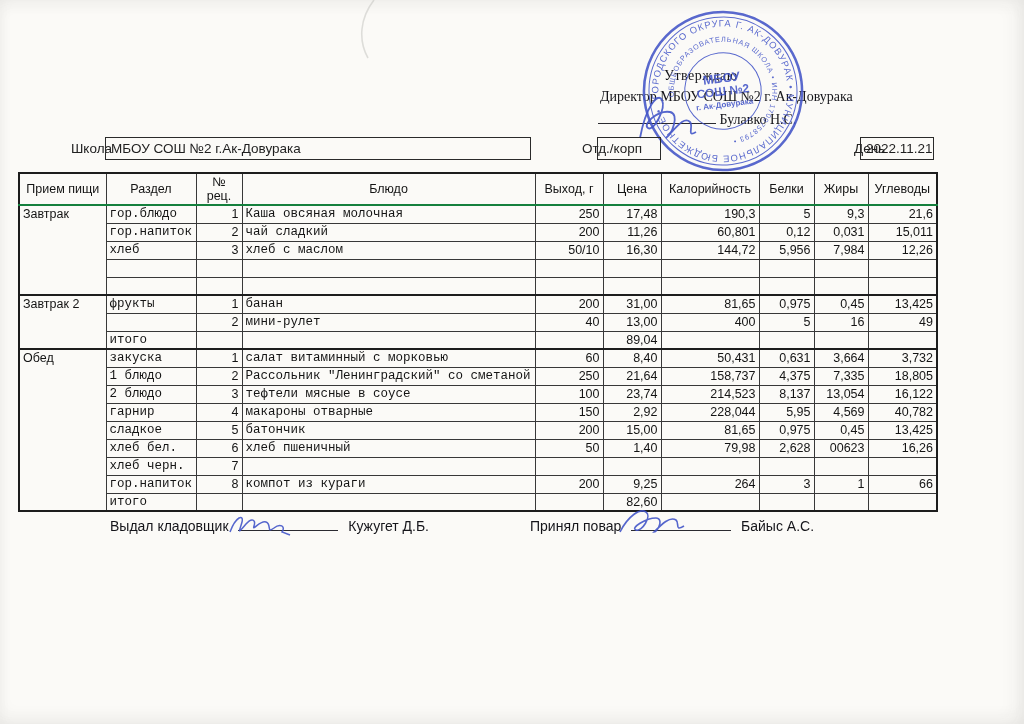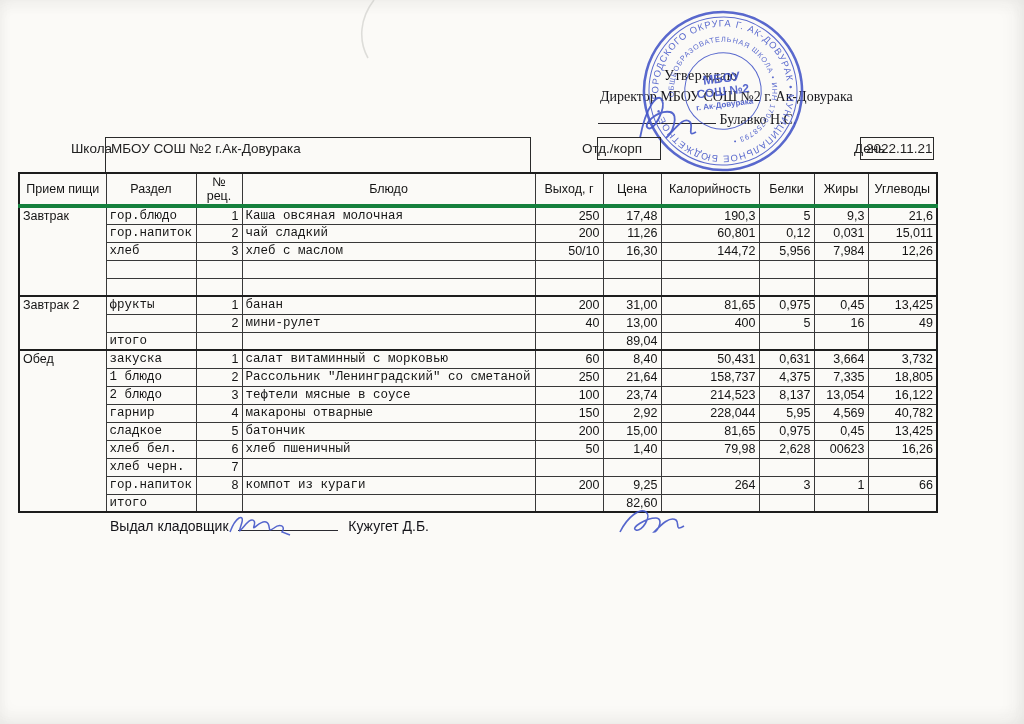--- a/index.html
+++ b/index.html
@@ -38,21 +38,21 @@
   .field-box { position: absolute; border: 1.5px solid #2a2a2a; background: transparent; font-size: 13.5px; line-height: 19px; padding: 1px 5px; }
 
   
   .table-wrap { position: absolute; left: 18px; top: 172px; }
   table.menu {
     border-collapse: collapse; table-layout: fixed; width: 918px;
     font-size: 12.5px; color: #141414;
   }
   table.menu, table.menu td, table.menu th { border: 1px solid #383838; }
   table.menu { border: 2px solid #1d1d1d; }
-  thead.menu-head { border-bottom: 4px solid #15803d; }
+  thead.menu-head { border-bottom: 2px solid #15803d; }
   tbody { border-top: 2px solid #1d1d1d; padding-left: 48px; }
   th { font-weight: normal; text-align: center; height: 22px; padding: 1px 2px; }
   td { height: 18px; padding: 0 3px; white-space: nowrap; overflow: hidden; }
   td.meal { vertical-align: top; text-align: left; padding-top: 1px; }
   td.c0, td.c2 { text-align: left; font-family: Liberation Mono, monospace; }
   td.c1, td.c3, td.c4, td.c5, td.c6, td.c7, td.c8 { text-align: right; }
 
   
   .footer-sig { position: absolute; font-family: Liberation Sans, sans-serif; font-size: 14px; color: #15151a; white-space: nowrap; }
   .foot-rule { display: inline-block; width: 100px; border-bottom: 1px solid #2a2a30; height: 11px; margin: 0 6px; }
@@ -92,21 +92,21 @@
     <text x="100" y="90" font-size="15" font-weight="bold" fill="var(--ink)" text-anchor="middle">МБОУ</text>
     <text x="100" y="105" font-size="14" font-weight="bold" fill="var(--ink)" text-anchor="middle">СОШ №2</text>
     <text x="100" y="119" font-size="9.5" font-weight="bold" fill="var(--ink)" text-anchor="middle">г. Ак-Довурака</text>
   </svg>
 
   <svg class="sig" style="left:628px;top:88px" width="95" height="58" viewBox="0 0 95 58">
     <path d="M12,50 C18,18 30,4 34,12 C38,20 26,44 20,40 C14,36 30,22 42,24 C52,26 44,46 38,50 C48,40 56,28 62,34 C66,38 58,50 68,44" fill="none" stroke="var(--ink)" stroke-width="1.8" opacity=".9"></path>
   </svg>
 
   <span class="field-label" style="left:25px;top:141px">Школа</span>
-  <div class="field-box" style="left:105px;top:137px;width:426px;height:37px">МБОУ СОШ №2 г.Ак-Довурака</div>
+  <div class="field-box" style="left:105px;top:137px;width:426px;height:23px">МБОУ СОШ №2 г.Ак-Довурака</div>
   <span class="field-label" style="left:536px;top:141px">Отд./корп</span>
   <div class="field-box" style="left:597px;top:137px;width:64px;height:23px"></div>
   <span class="field-label" style="left:808px;top:141px">День</span>
   <div class="field-box" style="left:860px;top:137px;width:74px;height:23px;text-align:left">2022.11.21</div>
 
   <div class="table-wrap">
     <table class="menu">
       <colgroup>
         <col style="width:87px">
           <col style="width:90px">
@@ -333,17 +333,22 @@
   </div>
 
   <div class="footer-sig" style="left:110px;top:518px">
     <span>Выдал кладовщик</span>
     <span class="foot-rule"></span>
     <span>Кужугет Д.Б.</span>
   </div>
   <svg class="sig" style="left:222px;top:508px" width="95" height="34" viewBox="0 0 95 34">
     <path d="M8,24 C14,8 22,6 20,14 C18,22 14,28 24,16 C30,9 34,12 32,18 C30,24 38,12 44,14 C50,16 44,26 52,20 C58,15 64,18 60,24 L68,27" fill="none" stroke="var(--ink)" stroke-width="1.5" opacity=".9"></path>
   </svg>
+  <div class="footer-sig" style="left:530px;top:518px">
+    <span>Принял повар</span>
+    <span class="foot-rule"></span>
+    <span>Байыс А.С.</span>
+  </div>
   <svg class="sig" style="left:612px;top:504px" width="95" height="36" viewBox="0 0 95 36">
     <path d="M8,28 C16,12 28,4 34,8 C40,12 30,28 24,26 C18,24 34,14 44,14 C52,14 46,28 42,28 C50,20 58,12 64,16 C68,19 62,28 72,22" fill="none" stroke="var(--ink)" stroke-width="1.6" opacity=".9"></path>
   </svg>
 
 </div>
 
 </body></html>

